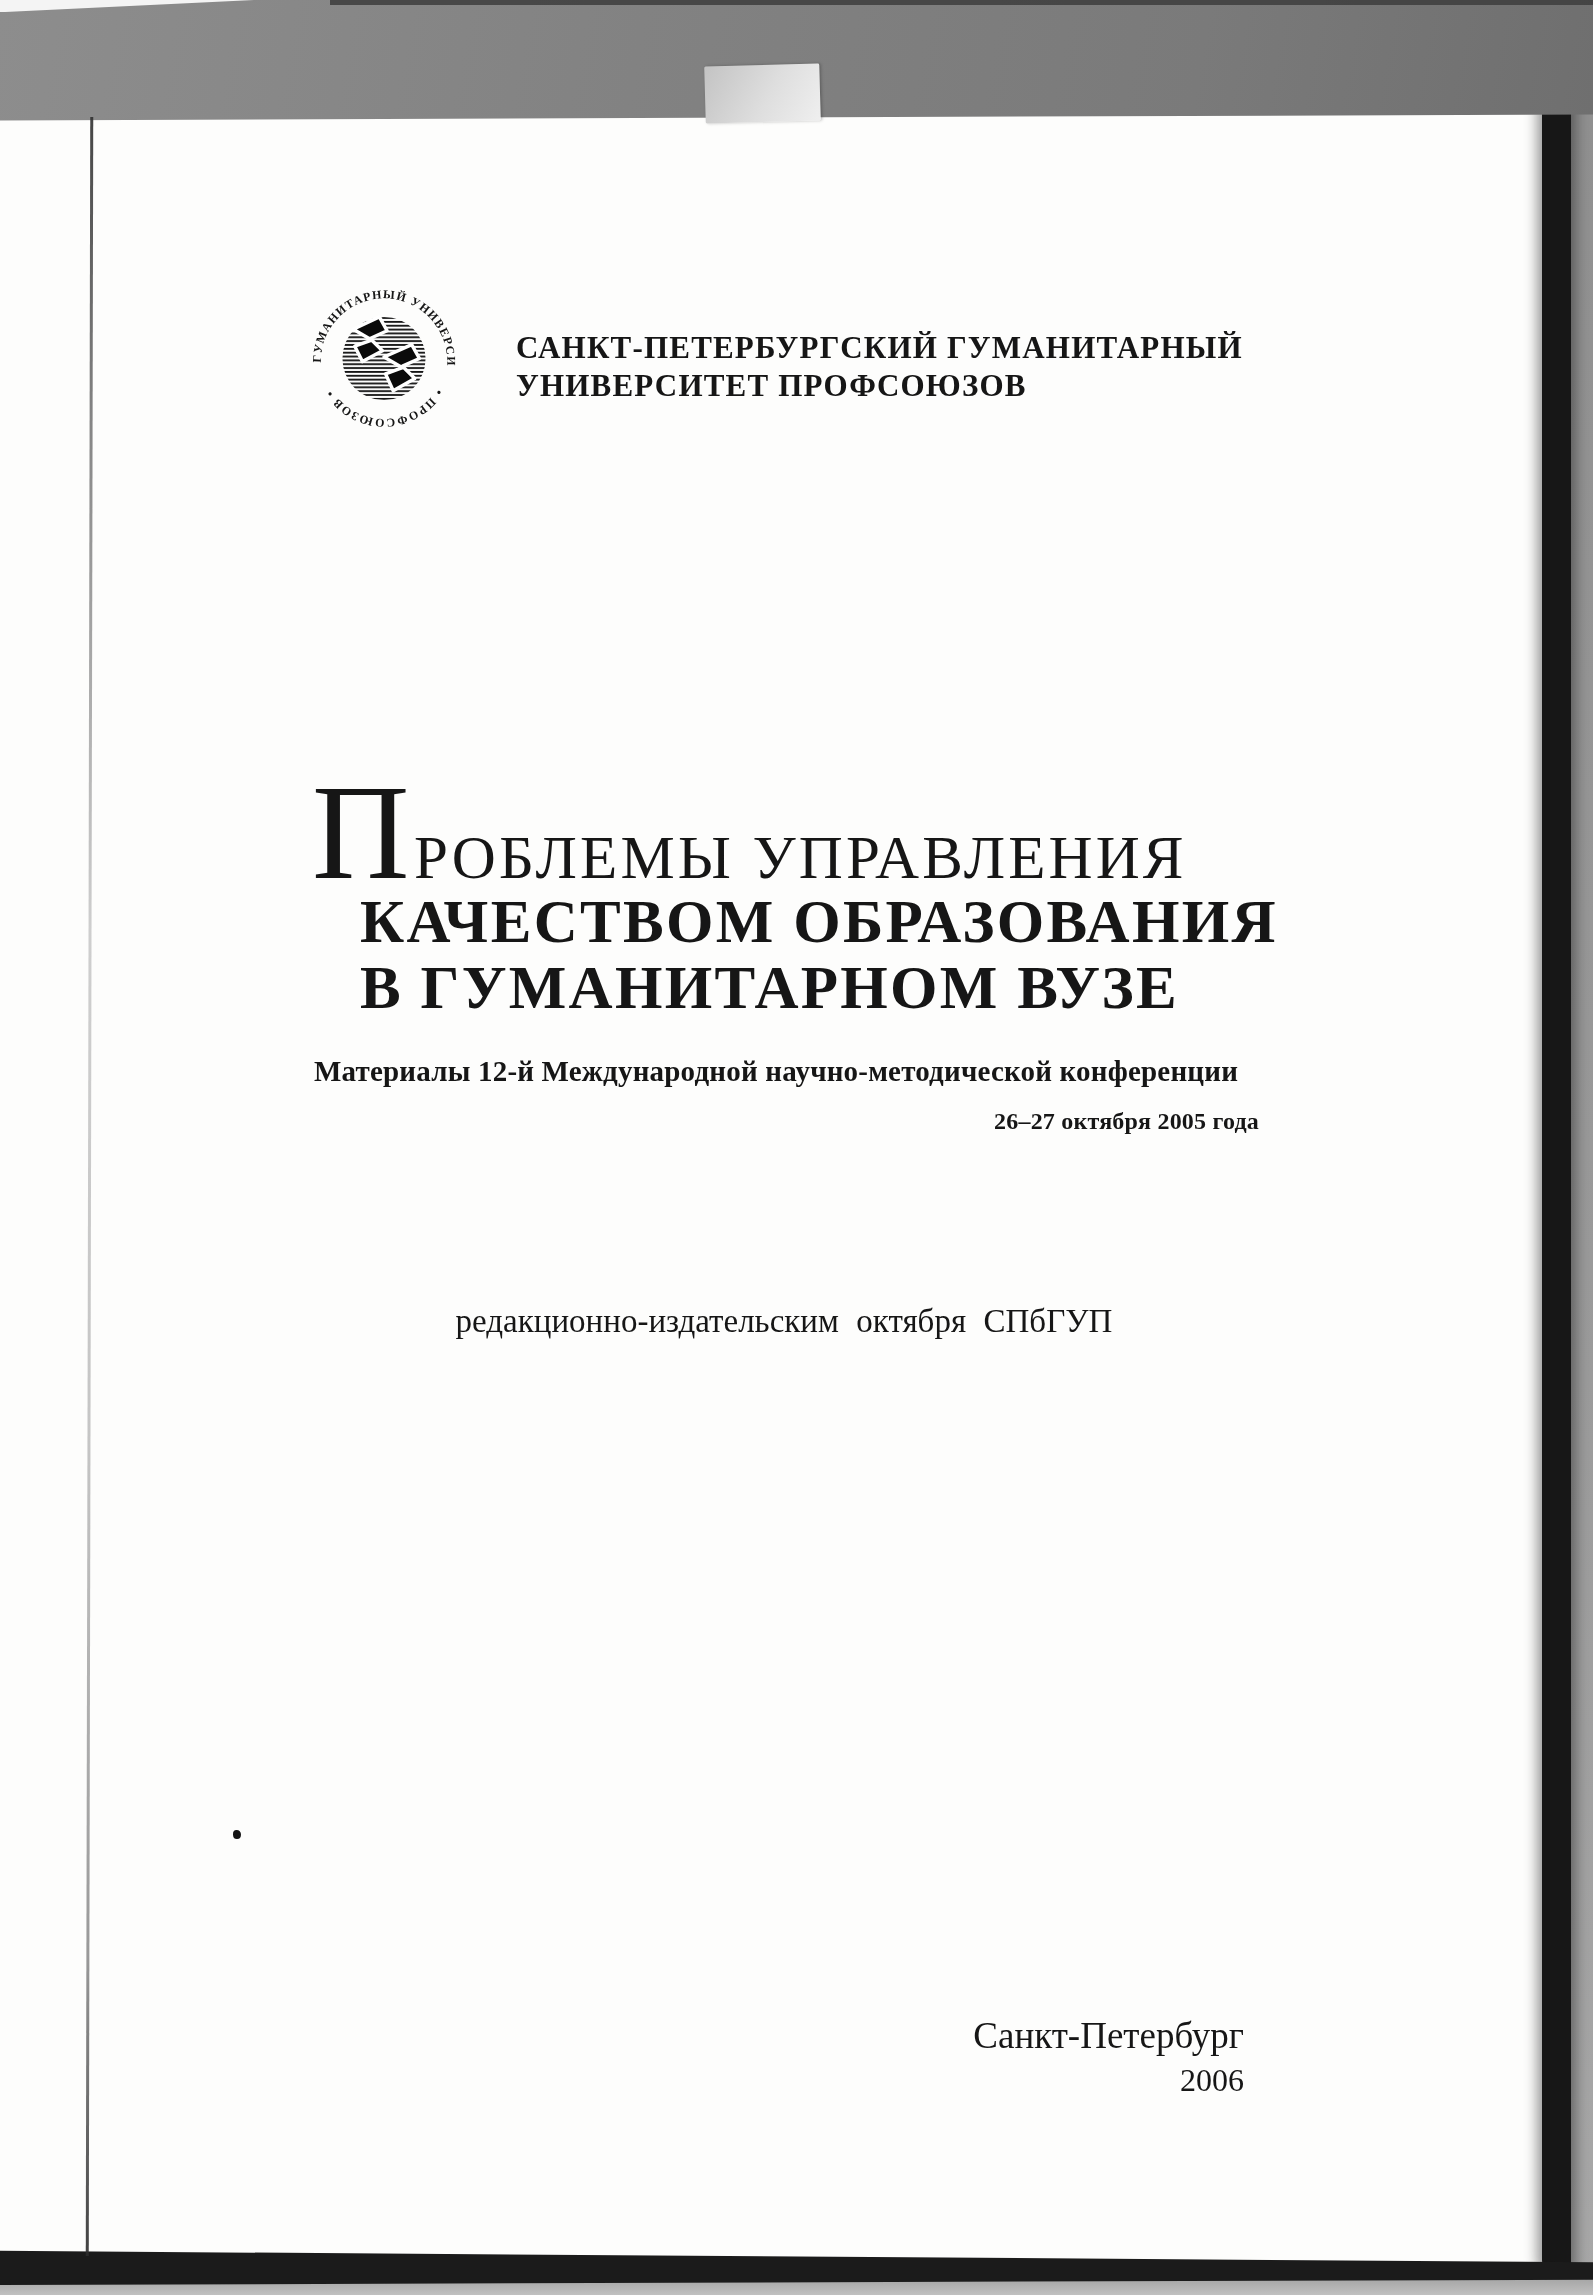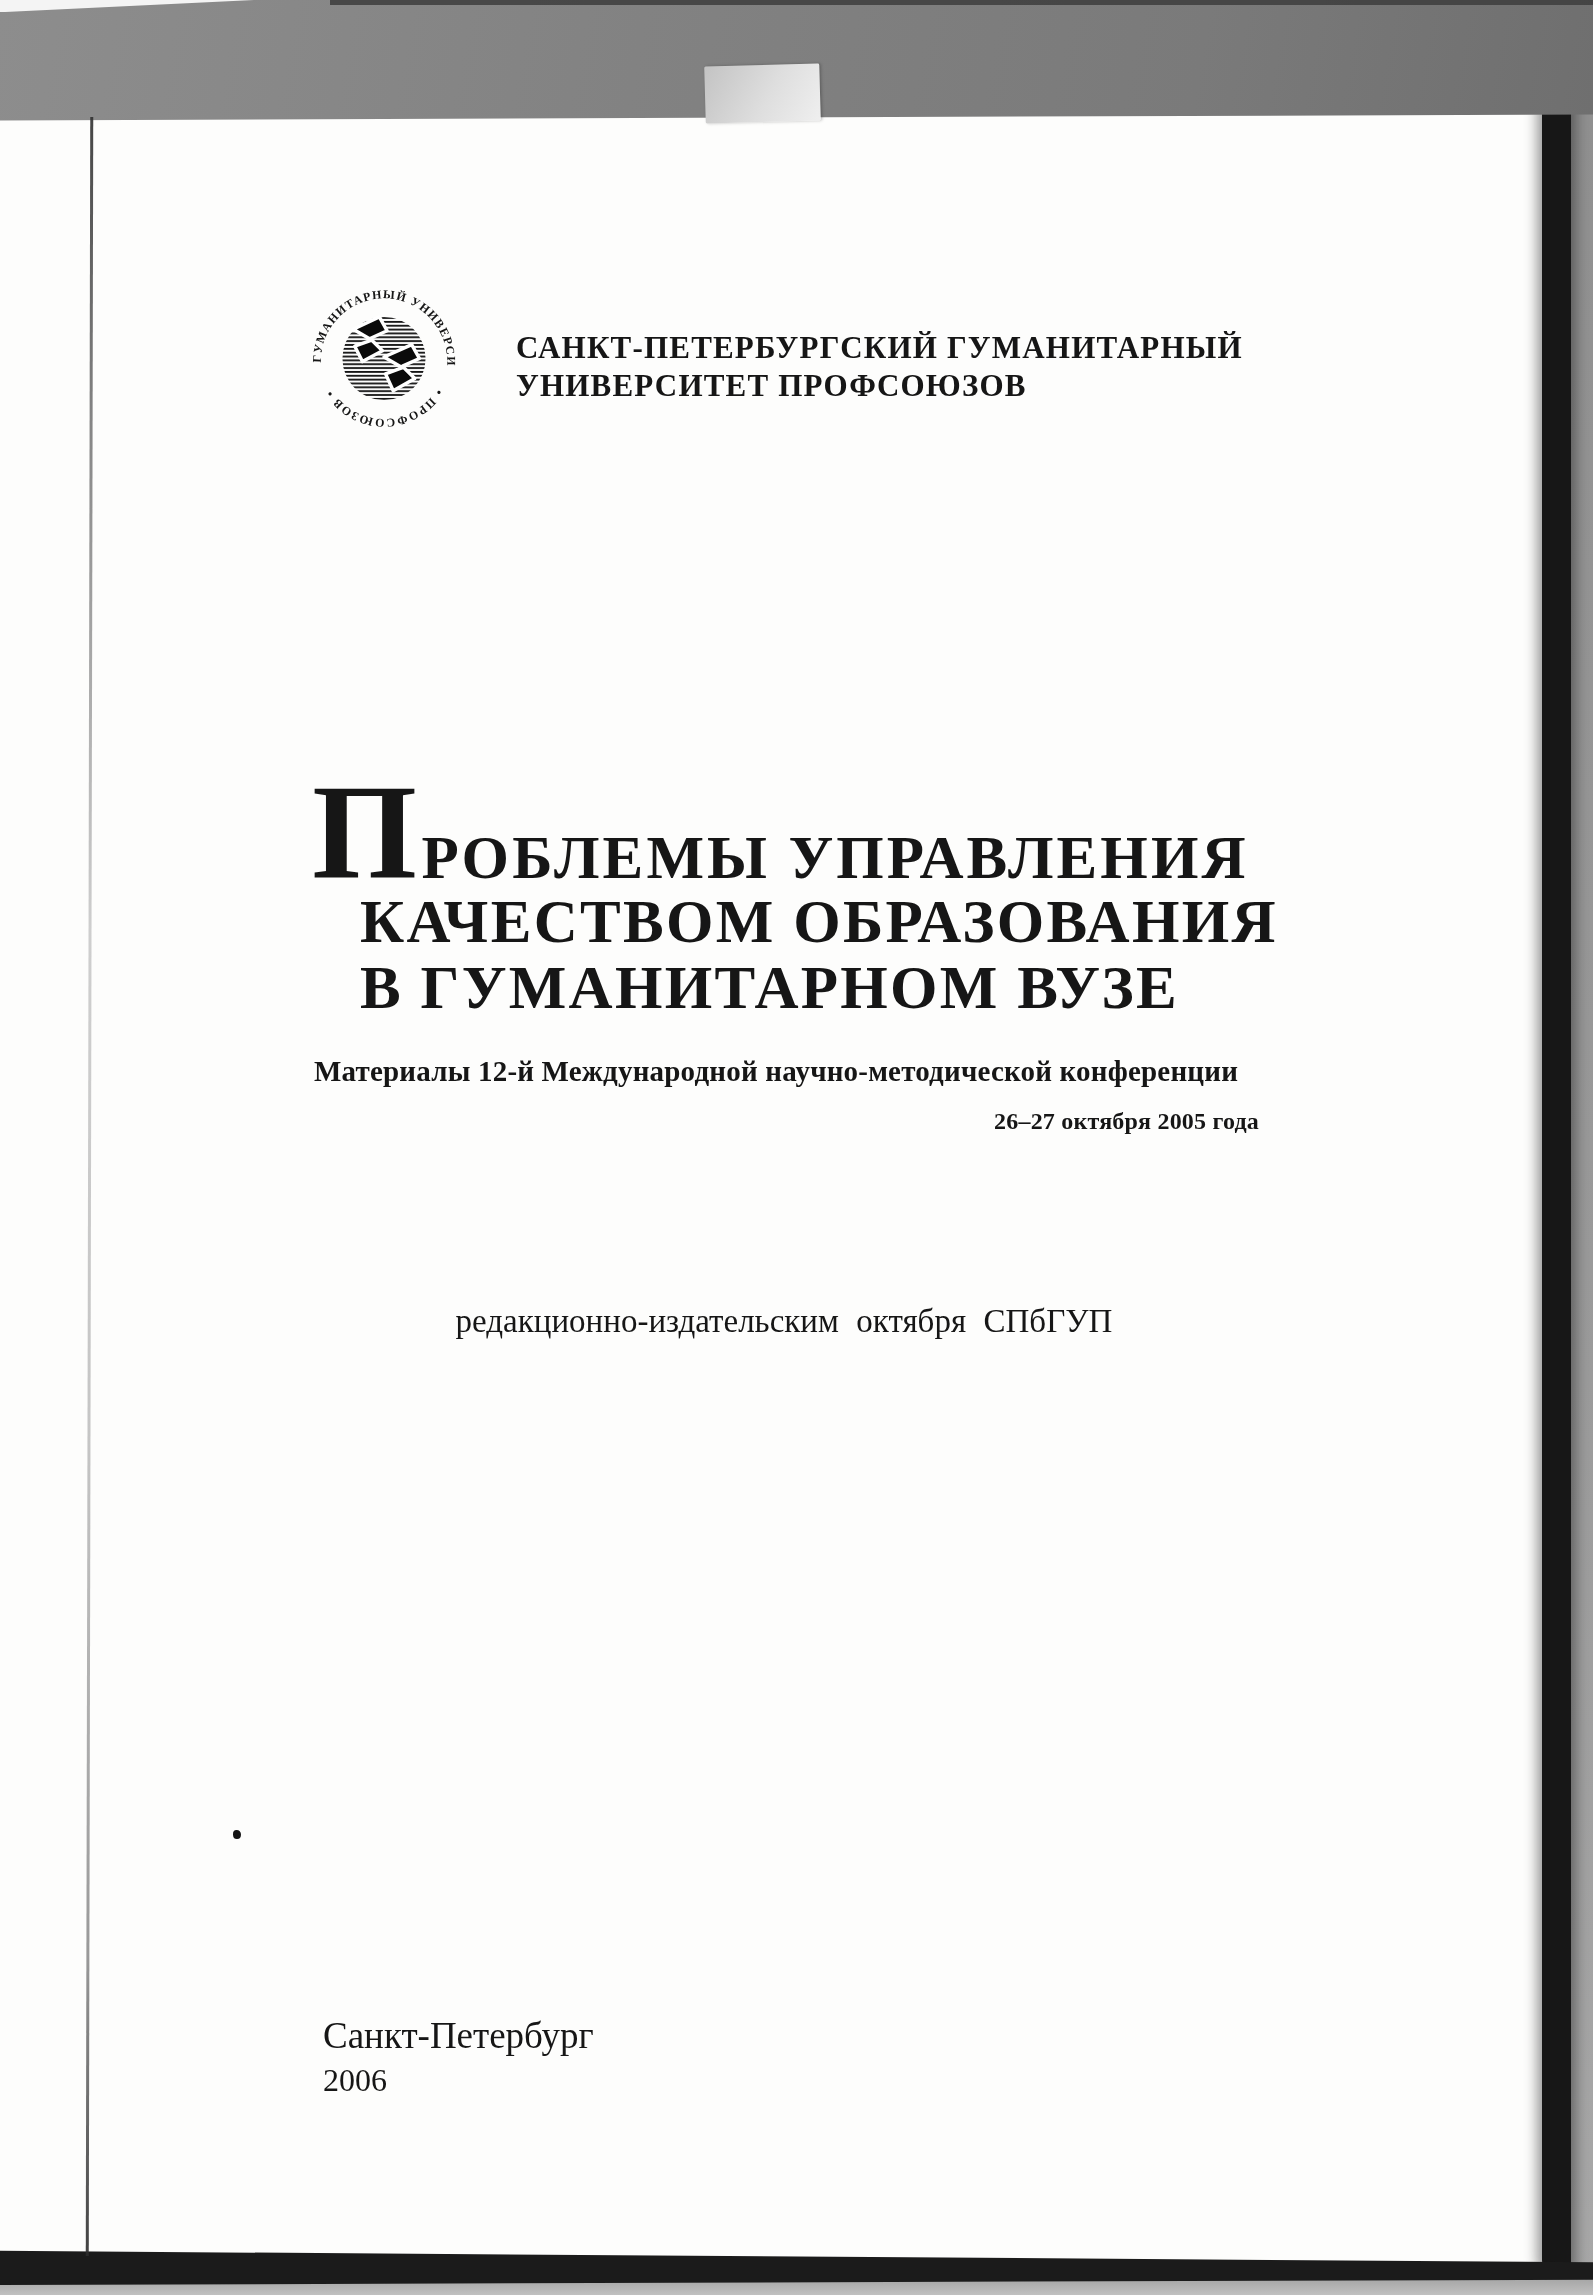--- a/index.html
+++ b/index.html
@@ -56,21 +56,21 @@
     background:#141414;border-radius:45% 55% 50% 50%;z-index:5;
   }
   
   .content{position:absolute;left:0;top:0;width:1593px;height:2295px;z-index:7;}
   .emblem{position:absolute;left:307px;top:280px;width:154px;height:157px;}
   .publisher{
     position:absolute;left:516px;top:328px;line-height:38px;
     font-size:32px;font-weight:bold;letter-spacing:1.2px;white-space:nowrap;
     transform:scaleX(.97);transform-origin:left top;
   }
-  .title-l1{position:absolute;left:312px;top:765px;font-weight:bold;white-space:nowrap;line-height:1;}
+  .title-l1{position:absolute;left:312px;top:765px;font-weight:normal;white-space:nowrap;line-height:1;}
   .title-l1 .dropcap{font-size:135px;letter-spacing:0;}
   .title-l1 .rest{font-size:61px;letter-spacing:3.1px;margin-left:4.6px;}
   .title-l2,.title-l3{
     position:absolute;left:312px;font-size:61px;font-weight:bold;
     letter-spacing:2.3px;white-space:nowrap;line-height:1;margin-left:48px;
   }
   .title-l2{top:891px;}
   .title-l3{top:957px;}
   .subtitle{
     position:absolute;left:314px;top:1055px;font-size:29px;font-weight:bold;
@@ -79,21 +79,21 @@
   .conf-date{
     position:absolute;left:315px;top:1108px;width:944px;text-align:right;
     font-size:24px;font-weight:bold;letter-spacing:0.2px;
   }
   .approval{
     position:absolute;left:315px;top:1300px;width:938px;text-align:center;
     font-size:33px;line-height:42px;
   }
   .approval .l2{word-spacing:9.2px;}
   .imprint{
-    position:absolute;left:323px;top:2013px;width:938px;text-align:left;
+    position:absolute;left:306px;top:2013px;width:938px;text-align:right;
     font-size:37px;line-height:45px;
   }
   .imprint .year{font-size:32px;}
 </style>
 </head>
 <body>
 
 <div class="scan">
 
   <div class="edge-right-gray"></div>

